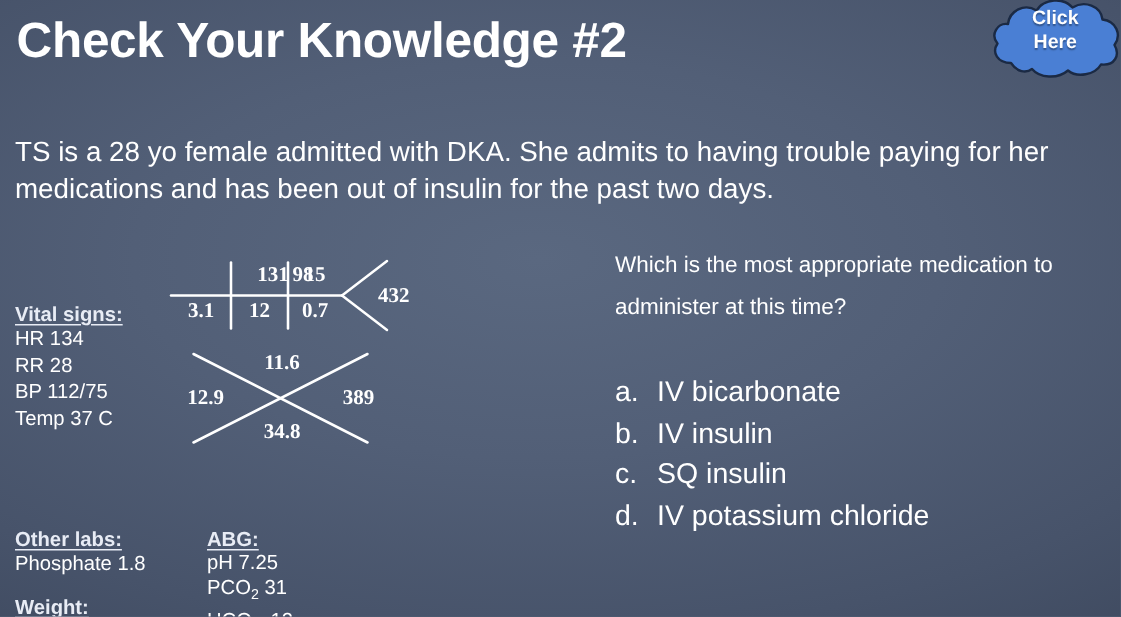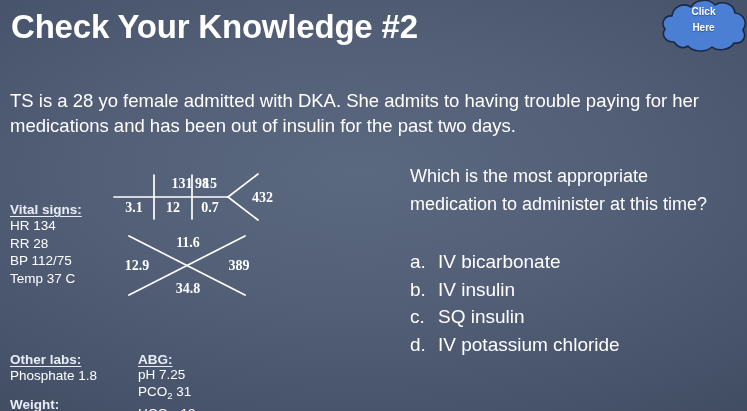--- a/index.html
+++ b/index.html
@@ -25,21 +25,21 @@
 
   
   #cloud {
     position:absolute; left:660px; top:-2px;
     width:87px; height:56px;
   }
   #cloud svg { display:block; }
   #cloudtext {
     position:absolute; left:0; top:6px; width:87px;
     text-align:center; color:#ffffff;
-    font-size:10px; font-weight:bold; line-height:16px;
+    font-size:13px; font-weight:bold; line-height:16px;
     text-shadow:0 1px 1px rgba(0,0,0,.35);
   }
 
   
   #vignette {
     position:absolute; left:10px; top:88px; width:700px;
     font-size:18.5px; font-weight:normal; color:#ffffff;
     line-height:25px;
   }
 
@@ -78,21 +78,21 @@
   #cbc .num {
     position:absolute; color:#ffffff; font-size:14px;
     font-family:"Liberation Serif", serif; font-weight:bold;
     text-align:center; white-space:nowrap;
   }
   #cbc svg { position:absolute; left:0; top:0; }
 
   
   #question {
     position:absolute; left:410px; top:163px; width:330px;
-    font-size:18px; color:#ffffff; line-height:27.5px;
+    font-size:15px; color:#ffffff; line-height:27.5px;
   }
   #options { position:absolute; left:410px; top:248px; width:335px; }
   .opt {
     display:flex; font-size:19px; color:#ffffff; line-height:27.5px;
     white-space:nowrap;
   }
   .opt .letter { width:28px; flex:0 0 28px; }
 </style>
 </head>
 <body>

